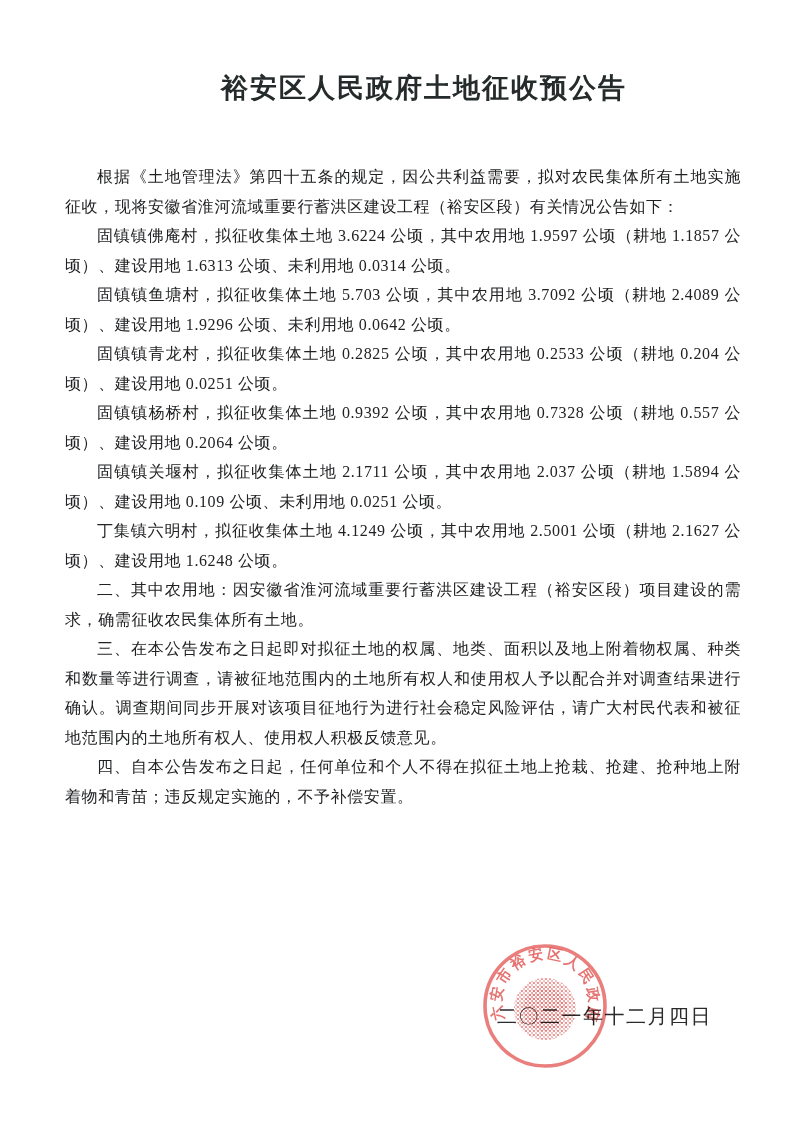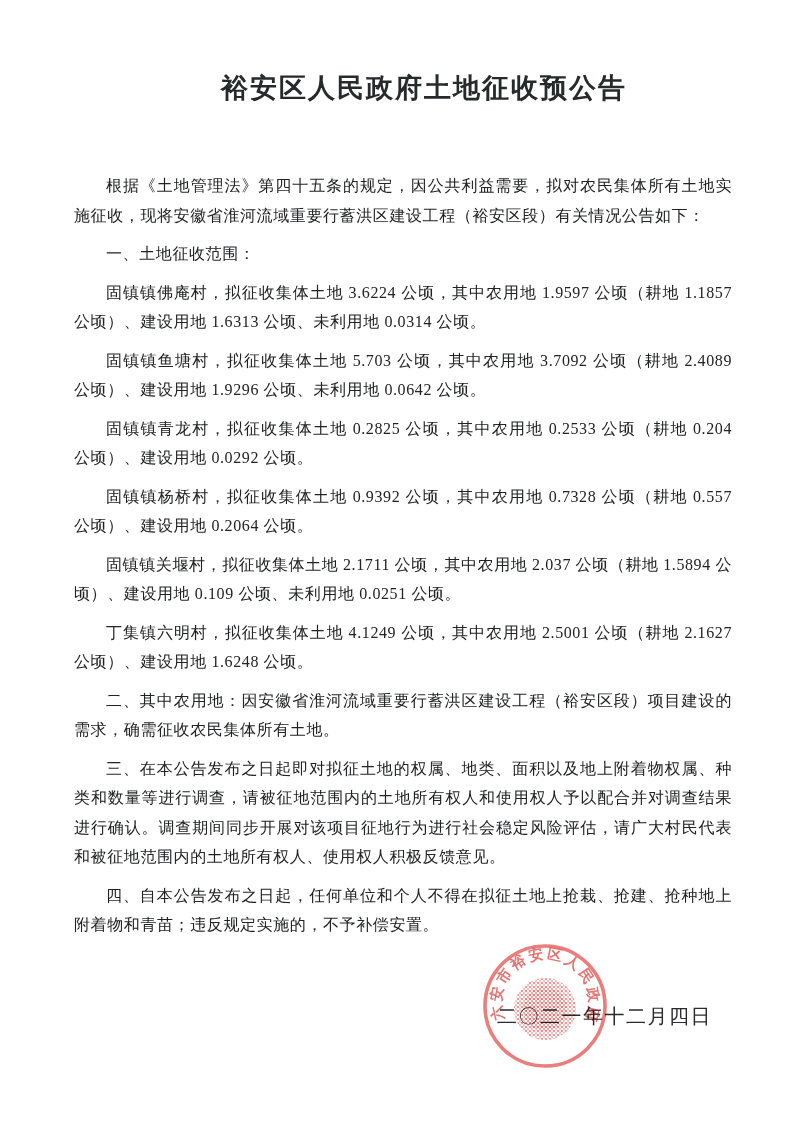--- a/index.html
+++ b/index.html
@@ -34,21 +34,21 @@
     letter-spacing: 1px;
     color: #2a2a2a;
   }
   .doc-body {
     position: absolute;
     top: 162px;
     left: 65px;
     width: 676px;
   }
   .doc-body p {
-    margin: 9px;
+    margin: 0;
     font-size: 16px;
     line-height: 29.5px;
     letter-spacing: 0.6px;
     text-align: justify;
     text-indent: 2em;
     color: #212224;
   }
   .seal {
     position: absolute;
     left: 481px;
@@ -71,24 +71,23 @@
 </head>
 <body>
 
 <div class="page">
 
   <div class="doc-title">裕安区人民政府土地征收预公告</div>
 
 
   <div class="doc-body">
     <p>根据《土地管理法》第四十五条的规定，因公共利益需要，拟对农民集体所有土地实施征收，现将安徽省淮河流域重要行蓄洪区建设工程（裕安区段）有关情况公告如下：</p>
-    <p>一、土地征收范围：</p>
     <p>固镇镇佛庵村，拟征收集体土地 3.6224 公顷，其中农用地 1.9597 公顷（耕地 1.1857 公顷）、建设用地 1.6313 公顷、未利用地 0.0314 公顷。</p>
     <p>固镇镇鱼塘村，拟征收集体土地 5.703 公顷，其中农用地 3.7092 公顷（耕地 2.4089 公顷）、建设用地 1.9296 公顷、未利用地 0.0642 公顷。</p>
-    <p>固镇镇青龙村，拟征收集体土地 0.2825 公顷，其中农用地 0.2533 公顷（耕地 0.204 公顷）、建设用地 0.0292 公顷。</p>
+    <p>固镇镇青龙村，拟征收集体土地 0.2825 公顷，其中农用地 0.2533 公顷（耕地 0.204 公顷）、建设用地 0.0251 公顷。</p>
     <p>固镇镇杨桥村，拟征收集体土地 0.9392 公顷，其中农用地 0.7328 公顷（耕地 0.557 公顷）、建设用地 0.2064 公顷。</p>
     <p>固镇镇关堰村，拟征收集体土地 2.1711 公顷，其中农用地 2.037 公顷（耕地 1.5894 公顷）、建设用地 0.109 公顷、未利用地 0.0251 公顷。</p>
     <p>丁集镇六明村，拟征收集体土地 4.1249 公顷，其中农用地 2.5001 公顷（耕地 2.1627 公顷）、建设用地 1.6248 公顷。</p>
     <p>二、其中农用地：因安徽省淮河流域重要行蓄洪区建设工程（裕安区段）项目建设的需求，确需征收农民集体所有土地。</p>
     <p>三、在本公告发布之日起即对拟征土地的权属、地类、面积以及地上附着物权属、种类和数量等进行调查，请被征地范围内的土地所有权人和使用权人予以配合并对调查结果进行确认。调查期间同步开展对该项目征地行为进行社会稳定风险评估，请广大村民代表和被征地范围内的土地所有权人、使用权人积极反馈意见。</p>
     <p>四、自本公告发布之日起，任何单位和个人不得在拟征土地上抢栽、抢建、抢种地上附着物和青苗；违反规定实施的，不予补偿安置。</p>
   </div>
 
   <div class="doc-date">二〇二一年十二月四日</div>
 

